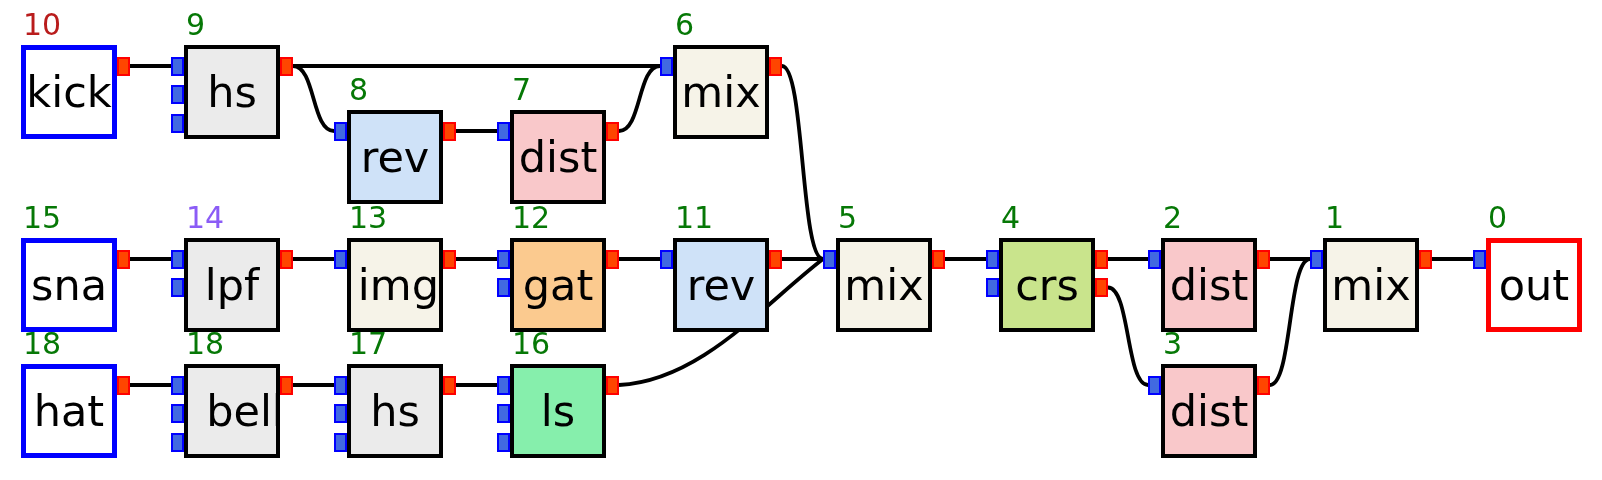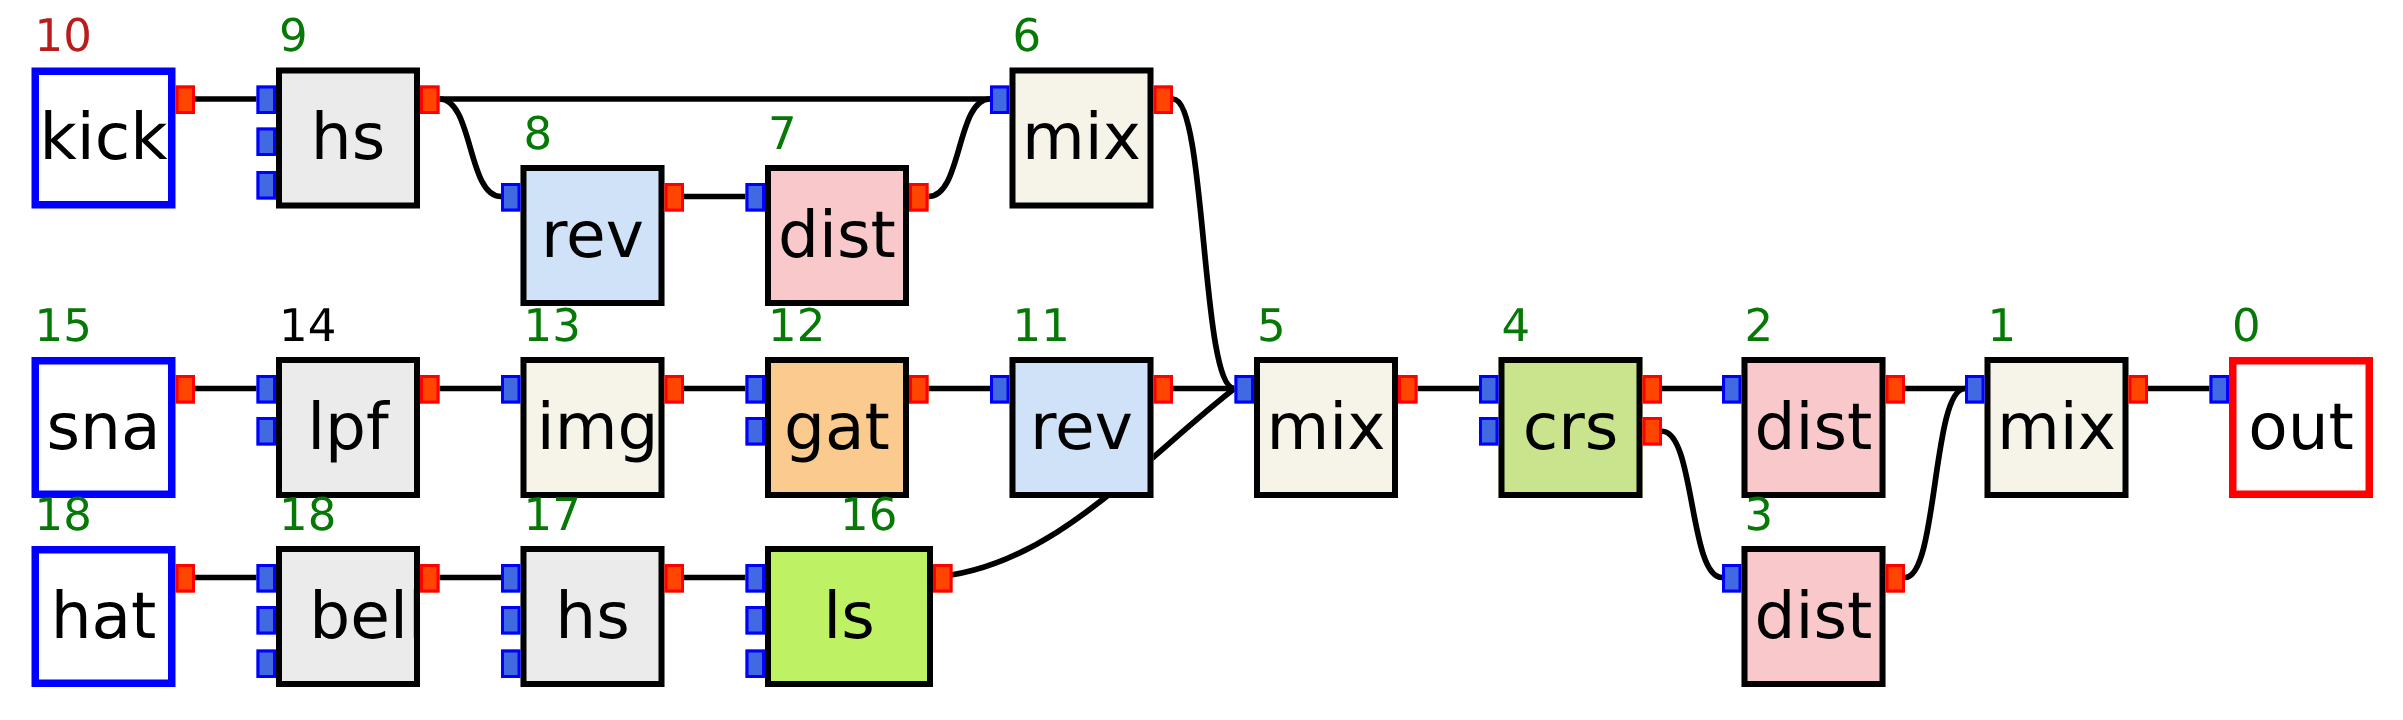--- a/index.html
+++ b/index.html
@@ -107,21 +107,21 @@
       <span class="node-label" style="color: rgb(0, 0, 0);">sna</span>
       <div class="port" style="right: -18px; top: 6.5px; background: rgb(255, 69, 0); border-color: rgb(255, 0, 0);"></div>
     </div>
     <div class="node-index" style="left: 23px; top: 203px; color: rgb(6, 120, 6);">15</div>
     <div class="node-box" style="left: 184px; top: 238px; width: 96px; height: 94px; background: rgb(235, 235, 235); border-color: rgb(0, 0, 0); border-width: 4px;">
       <span class="node-label" style="color: rgb(0, 0, 0); text-align: right;">lpf</span>
       <div class="port" style="left: -17px; top: 7.5px; background: rgb(65, 105, 225); border-color: rgb(0, 0, 255);"></div>
       <div class="port" style="left: -17px; top: 36px; background: rgb(65, 105, 225); border-color: rgb(0, 0, 255);"></div>
       <div class="port" style="right: -17px; top: 7.5px; background: rgb(255, 69, 0); border-color: rgb(255, 0, 0);"></div>
     </div>
-    <div class="node-index" style="left: 186px; top: 203px; color: #000000;">14</div>
+    <div class="node-index" style="left: 186px; top: 203px; color: #8b5cf6;">14</div>
     <div class="node-box" style="left: 347px; top: 238px; width: 96px; height: 94px; background: rgb(246, 243, 232); border-color: rgb(0, 0, 0); border-width: 4px; justify-content: flex-end;">
       <span class="node-label" style="color: rgb(0, 0, 0);">img</span>
       <div class="port" style="left: -17px; top: 7.5px; background: rgb(65, 105, 225); border-color: rgb(0, 0, 255);"></div>
       <div class="port" style="right: -17px; top: 7.5px; background: rgb(255, 69, 0); border-color: rgb(255, 0, 0);"></div>
     </div>
     <div class="node-index" style="left: 349px; top: 203px; color: rgb(6, 120, 6);">13</div>
     <div class="node-box" style="left: 510px; top: 238px; width: 96px; height: 94px; background: rgb(251, 202, 143); border-color: rgb(0, 0, 0); border-width: 4px;">
       <span class="node-label" style="color: rgb(0, 0, 0);">gat</span>
       <div class="port" style="left: -17px; top: 7.5px; background: rgb(65, 105, 225); border-color: rgb(0, 0, 255);"></div>
       <div class="port" style="left: -17px; top: 36px; background: rgb(65, 105, 225); border-color: rgb(0, 0, 255);"></div>
@@ -179,27 +179,27 @@
     </div>
     <div class="node-index" style="left: 186px; top: 329px; color: rgb(6, 120, 6);">18</div>
     <div class="node-box" style="left: 347px; top: 364px; width: 96px; height: 94px; background: rgb(235, 235, 235); border-color: rgb(0, 0, 0); border-width: 4px;">
       <span class="node-label" style="color: rgb(0, 0, 0);">hs</span>
       <div class="port" style="left: -17px; top: 7.5px; background: rgb(65, 105, 225); border-color: rgb(0, 0, 255);"></div>
       <div class="port" style="left: -17px; top: 36px; background: rgb(65, 105, 225); border-color: rgb(0, 0, 255);"></div>
       <div class="port" style="left: -17px; top: 64.5px; background: rgb(65, 105, 225); border-color: rgb(0, 0, 255);"></div>
       <div class="port" style="right: -17px; top: 7.5px; background: rgb(255, 69, 0); border-color: rgb(255, 0, 0);"></div>
     </div>
     <div class="node-index" style="left: 349px; top: 329px; color: rgb(6, 120, 6);">17</div>
-    <div class="node-box" style="left: 510px; top: 364px; width: 112px; height: 94px; background: #bef264; border-color: rgb(0, 0, 0); border-width: 4px;">
+    <div class="node-box" style="left: 510px; top: 364px; width: 96px; height: 94px; background: #86efac; border-color: rgb(0, 0, 0); border-width: 4px;">
       <span class="node-label" style="color: rgb(0, 0, 0);">ls</span>
       <div class="port" style="left: -17px; top: 7.5px; background: rgb(65, 105, 225); border-color: rgb(0, 0, 255);"></div>
       <div class="port" style="left: -17px; top: 36px; background: rgb(65, 105, 225); border-color: rgb(0, 0, 255);"></div>
       <div class="port" style="left: -17px; top: 64.5px; background: rgb(65, 105, 225); border-color: rgb(0, 0, 255);"></div>
       <div class="port" style="right: -17px; top: 7.5px; background: rgb(255, 69, 0); border-color: rgb(255, 0, 0);"></div>
     </div>
-    <div class="node-index" style="left: 512px; top: 329px; color: rgb(6, 120, 6); margin-left: 48px;">16</div>
+    <div class="node-index" style="left: 512px; top: 329px; color: rgb(6, 120, 6);">16</div>
     <div class="node-box" style="left: 1161px; top: 364px; width: 96px; height: 94px; background: rgb(249, 200, 202); border-color: rgb(0, 0, 0); border-width: 4px;">
       <span class="node-label" style="color: rgb(0, 0, 0);">dist</span>
       <div class="port" style="left: -17px; top: 7.5px; background: rgb(65, 105, 225); border-color: rgb(0, 0, 255);"></div>
       <div class="port" style="right: -17px; top: 7.5px; background: rgb(255, 69, 0); border-color: rgb(255, 0, 0);"></div>
     </div>
     <div class="node-index" style="left: 1163px; top: 329px; color: rgb(6, 120, 6);">3</div>
   </div>
 
 </body></html>

